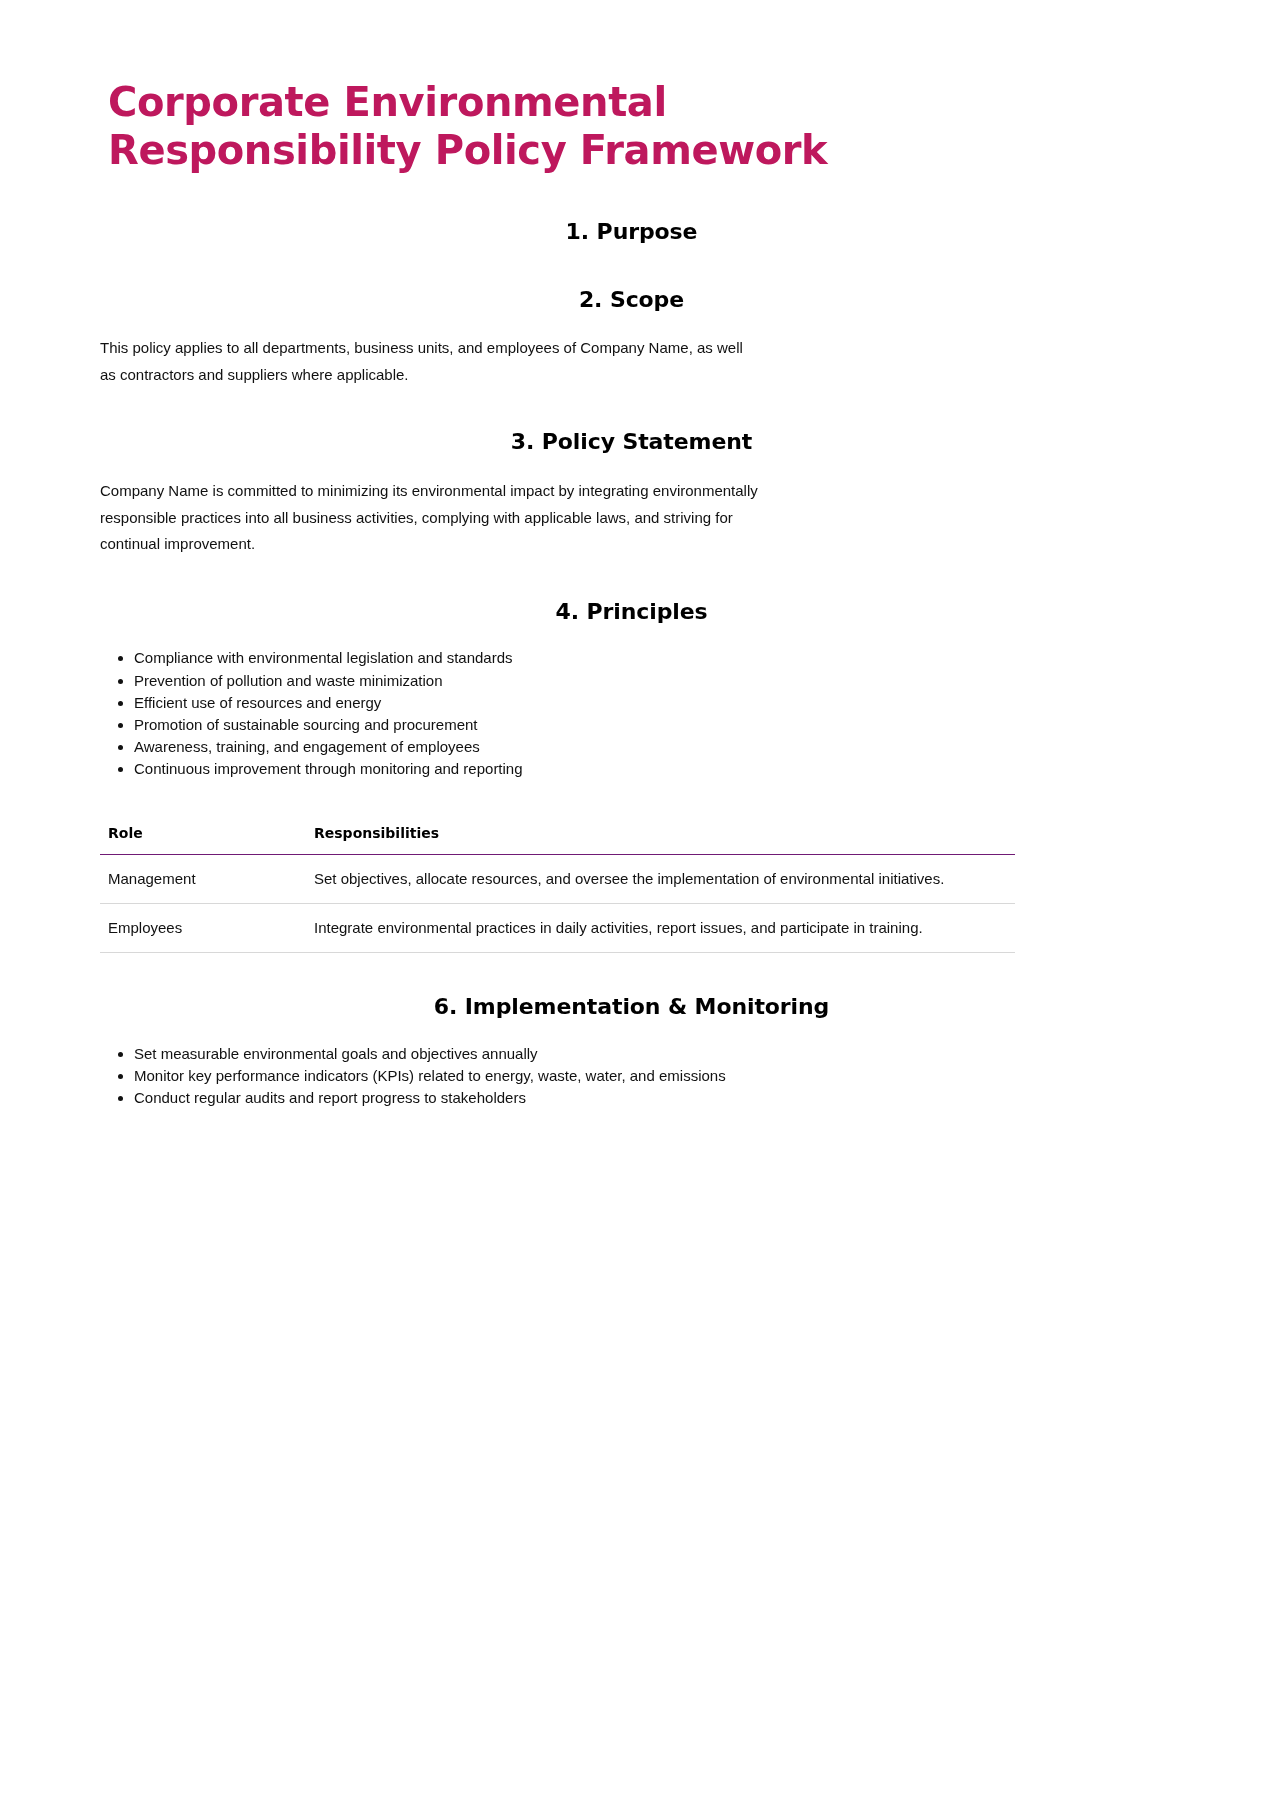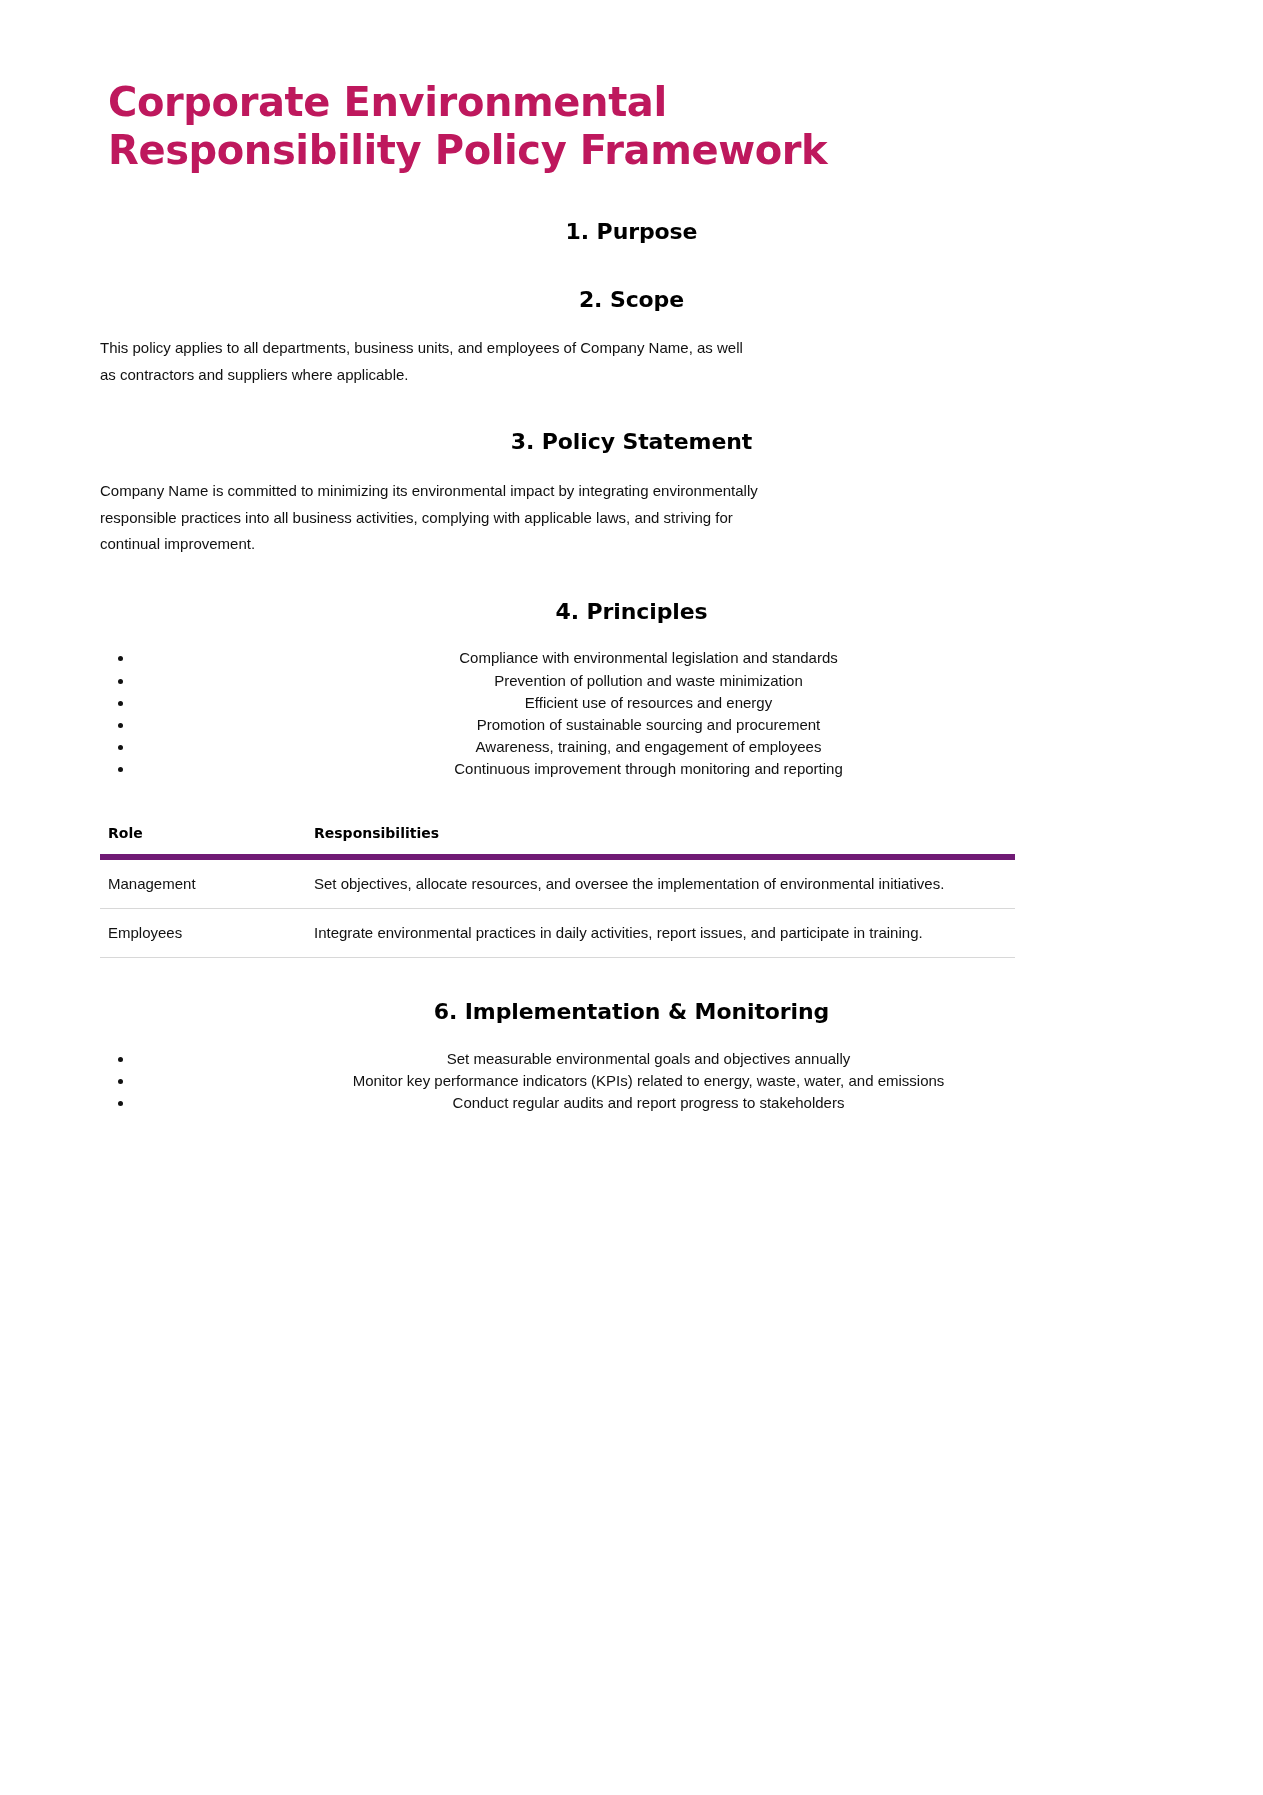--- a/index.html
+++ b/index.html
@@ -59,37 +59,36 @@
   ul.bullets {
     margin: 0;
     padding-left: 34px;
     list-style-type: disc;
   }
   ul.bullets li {
     font-size: 15px;
     line-height: 1.48;
     margin: 0;
     color: #111111;
-    text-align: center;
   }
   
   table.resp-table {
     border-collapse: collapse;
     width: 100%;
     max-width: 915px;
     margin: 0;
     font-size: 15px;
   }
   table.resp-table th {
     text-align: left;
     font-family: "DejaVu Sans", sans-serif;
     font-weight: bold;
     font-size: 14px;
     padding: 4px 8px 13px 8px;
-    border-bottom: 6px solid #701a75;
+    border-bottom: 1px solid #701a75;
     color: #000000;
     vertical-align: bottom;
   }
   table.resp-table td {
     text-align: left;
     padding: 14px 8px 14px 8px;
     border-bottom: 1px solid #d8d8d8;
     color: #111111;
     vertical-align: top;
     line-height: 1.35;

